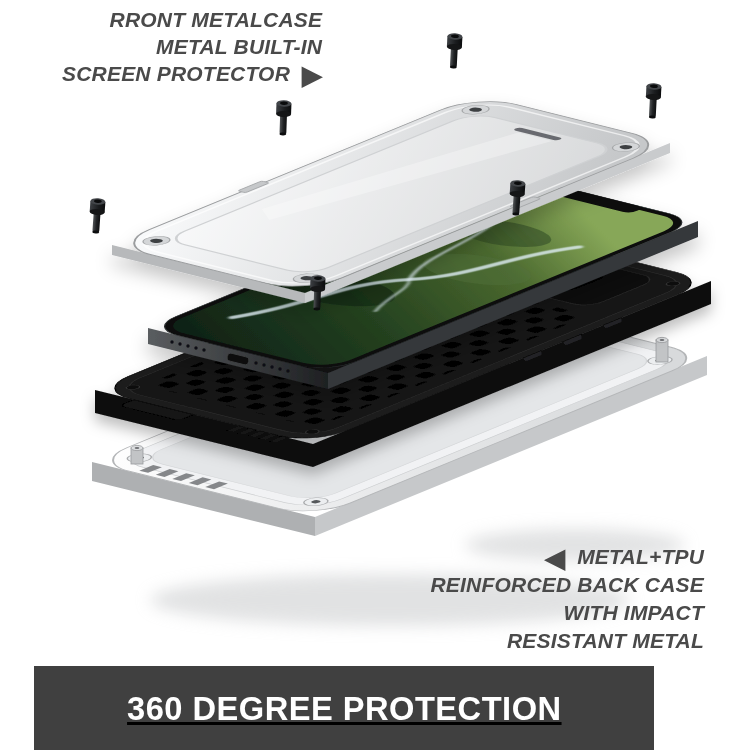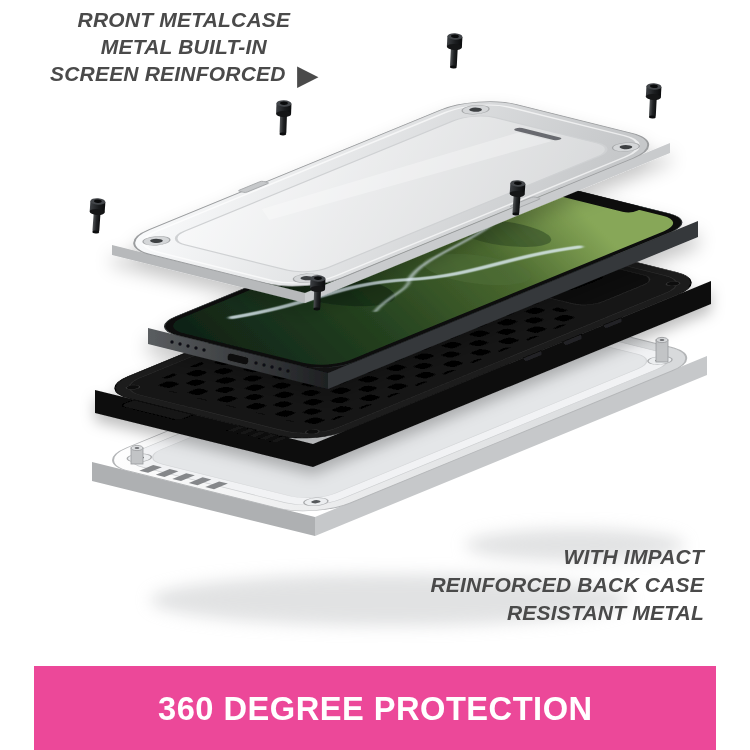--- a/index.html
+++ b/index.html
@@ -2,28 +2,28 @@
 <html><head>
 <meta charset="utf-8">
 <style>
   html,body{margin:0;padding:0;background:#ffffff;}
   .stage{position:relative;width:750px;height:750px;background:#ffffff;overflow:hidden;
          font-family:"Liberation Sans",sans-serif;}
   .art{position:absolute;left:0;top:0;}
   .callout{position:absolute;font-style:italic;font-weight:bold;color:#4a4a4a;
            font-size:21px;line-height:27px;letter-spacing:.2px;}
   .callout .line{white-space:nowrap;}
-  .callout-tl{left:50px;top:6px;text-align:center;}
+  .callout-tl{left:62px;top:6px;text-align:right;}
   .callout-br{right:46px;top:543px;text-align:right;line-height:28px;}
   .arrow{font-style:normal;display:inline-block;font-size:26px;line-height:1;
          vertical-align:-3px;color:#4a4a4a;}
   .callout-tl .arrow{margin-left:12px;}
   .callout-br .arrow{margin-right:12px;}
-  .banner{position:absolute;left:34px;top:666px;width:682px;height:84px;background:#ec4899;
-          display:flex;align-items:center;justify-content:center;}
+  .banner{position:absolute;left:34px;top:666px;width:620px;height:84px;background:#404040;
+          display:flex;align-items:center;justify-content:center;text-decoration:underline;}
   .banner span{color:#ffffff;font-weight:bold;font-size:34px;letter-spacing:.5px;
                transform:scaleX(.96);white-space:nowrap;}
 </style>
 </head>
 <body>
 
 <div class="stage">
 
   <svg class="art" width="750" height="750" viewBox="0 0 750 750" xmlns="http://www.w3.org/2000/svg">
     <defs>
@@ -221,27 +221,30 @@
       <use href="#screwDef" transform="translate(654,85) rotate(3)"></use>
       <use href="#screwDef" transform="translate(518,182) rotate(4)"></use>
       <use href="#screwDef" transform="translate(318,277) rotate(2)"></use>
     </g>
   </svg>
 
   <div class="callout callout-tl">
     <div class="line">RRONT METALCASE</div>
     <div class="line">METAL BUILT-IN</div>
     <div class="line">
-      <span>SCREEN REINFORCED</span><span class="arrow">▶</span>
+      <span>SCREEN PROTECTOR</span><span class="arrow">▶</span>
     </div>
   </div>
 
   <div class="callout callout-br">
+    <div class="line">
+      <span class="arrow">◀</span><span>METAL+TPU</span>
+    </div>
+    <div class="line">REINFORCED BACK CASE</div>
     <div class="line">WITH IMPACT</div>
-    <div class="line">REINFORCED BACK CASE</div>
     <div class="line">RESISTANT METAL</div>
   </div>
 
   <div class="banner">
     <span>360 DEGREE PROTECTION</span>
   </div>
 
 </div>
 
 </body></html>

